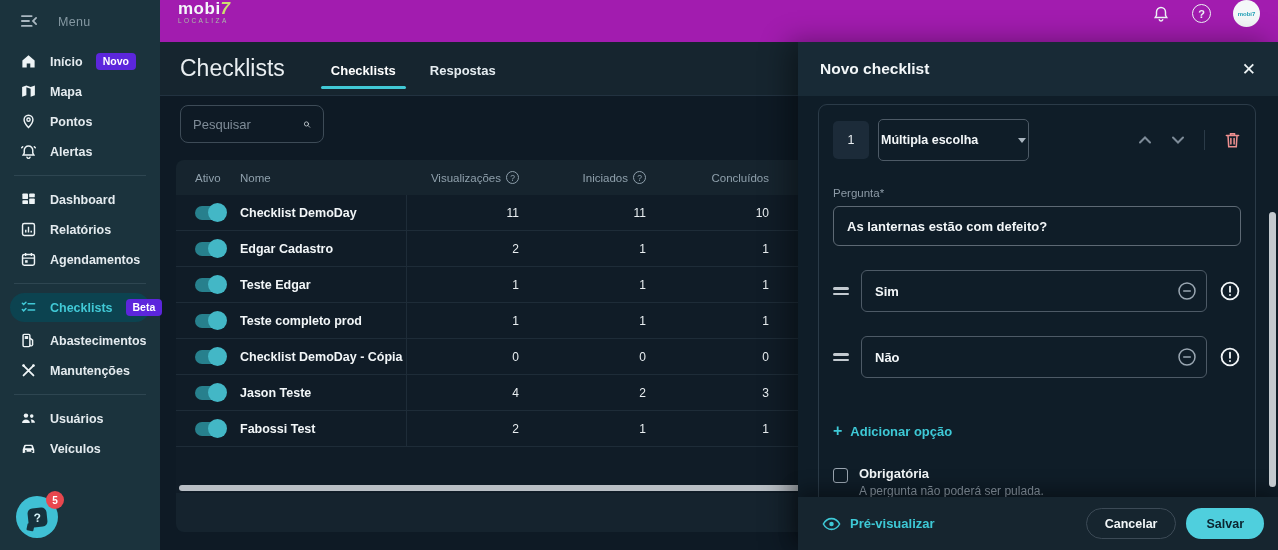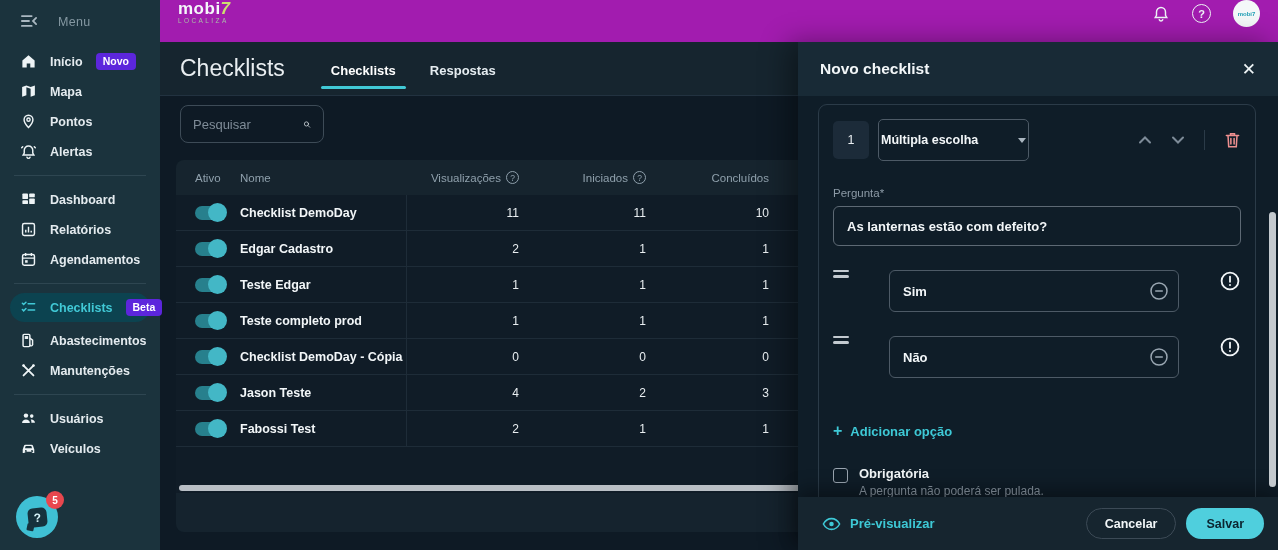--- a/index.html
+++ b/index.html
@@ -172,21 +172,21 @@
   .q-actions .vdiv { width:1px; height:20px; background:#2b3b48; }
   .chev { cursor:pointer; color:#7d8b98; }
   .trash { color:#ee8f8f; cursor:pointer; }
   .q-label { margin-top:26px; font-size:11.5px; color:#8c9aa6; }
   .q-input {
     margin-top:7px; width:100%; height:40px; background:transparent;
     border:1px solid #5d6974; border-radius:6px; padding:0 13px;
     color:#f2f6f8; font-size:13px; font-weight:600; outline:none;
     font-family:"Liberation Sans",sans-serif;
   }
-  .opt-row { display:flex; margin-top:24px;gap:28px; }
+  .opt-row { display:flex; align-items:center; margin-top:24px; }
   .drag { display:flex; flex-direction:column; gap:3px; cursor:grab; }
   .drag i { display:block; width:16px; height:2.4px; background:#c3cad0; border-radius:2px; }
   .opt-wrap { position:relative; flex:1; margin:0 12px; }
   .opt-input {
     width:100%; height:42px; background:transparent; border:1px solid #4d5a66;
     border-radius:6px; padding:0 38px 0 13px; color:#f2f6f8; font-size:13px;
     font-weight:600; outline:none; font-family:"Liberation Sans",sans-serif;
   }
   .minus { position:absolute; right:10px; top:11px; color:#9aa7b2; cursor:pointer; }
   .alert { color:#f2f6f8; cursor:pointer; }

